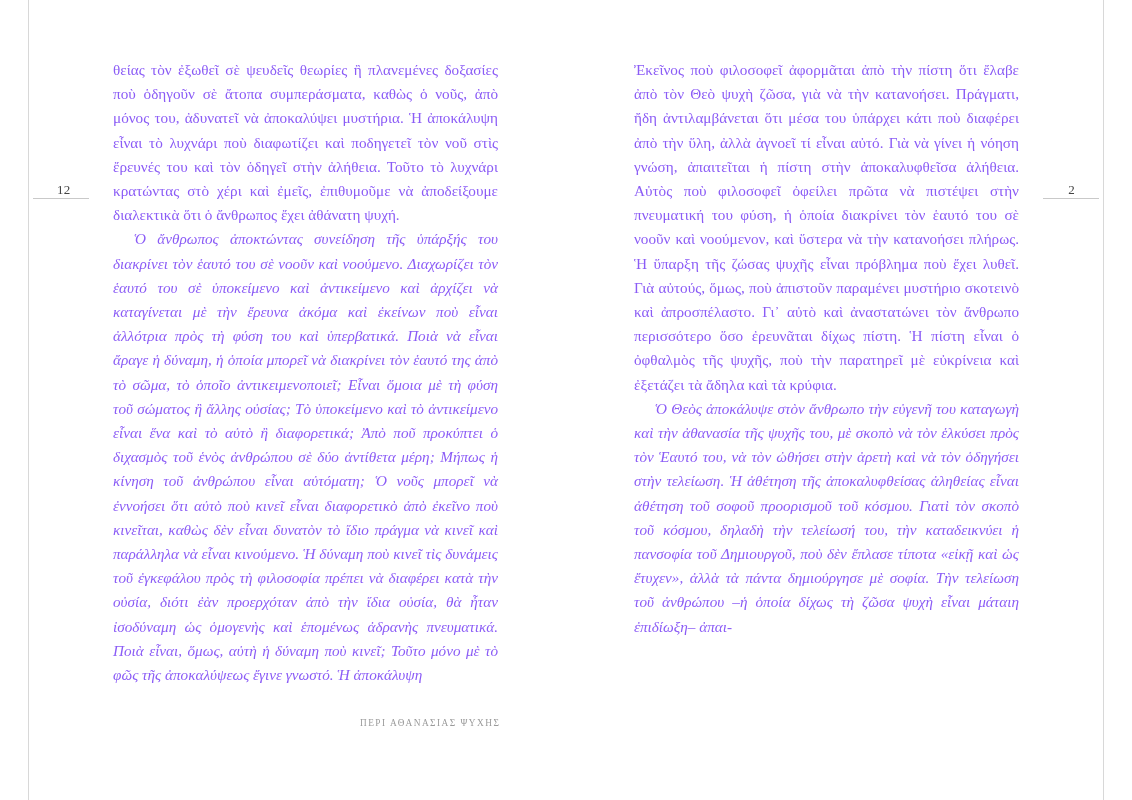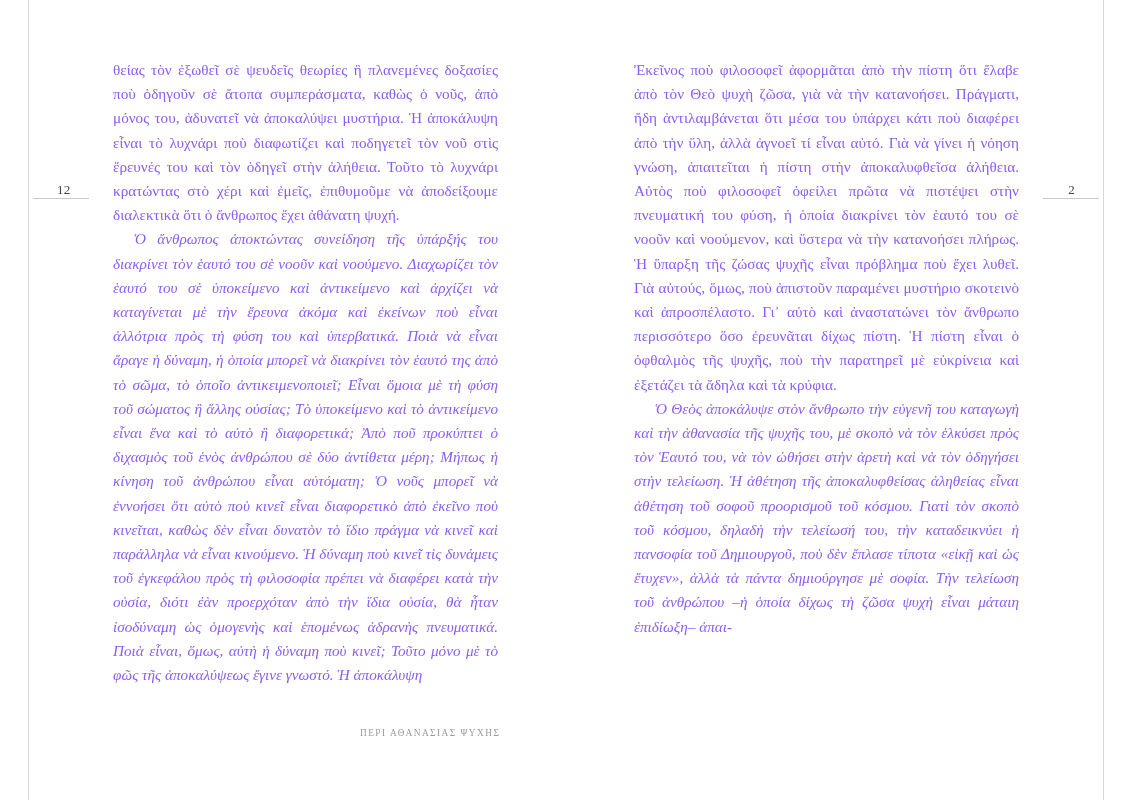--- a/index.html
+++ b/index.html
@@ -88,21 +88,21 @@
     top: 198px;
     height: 1px;
     background: #c9c9c9;
     width: 56px;
   }
   .folio-rule-left  { left: 33px; }
   .folio-rule-right { right: 33px; }
 
   .running-foot {
     position: absolute;
-    bottom: 62px;
+    bottom: 72px;
     font-size: 9.3px;
     letter-spacing: 0.16em;
     color: #9a9a9a;
     font-family: "Liberation Serif", serif;
     white-space: nowrap;
   }
   .foot-left  { left: 360px; }
 </style>
 </head>
 <body>

